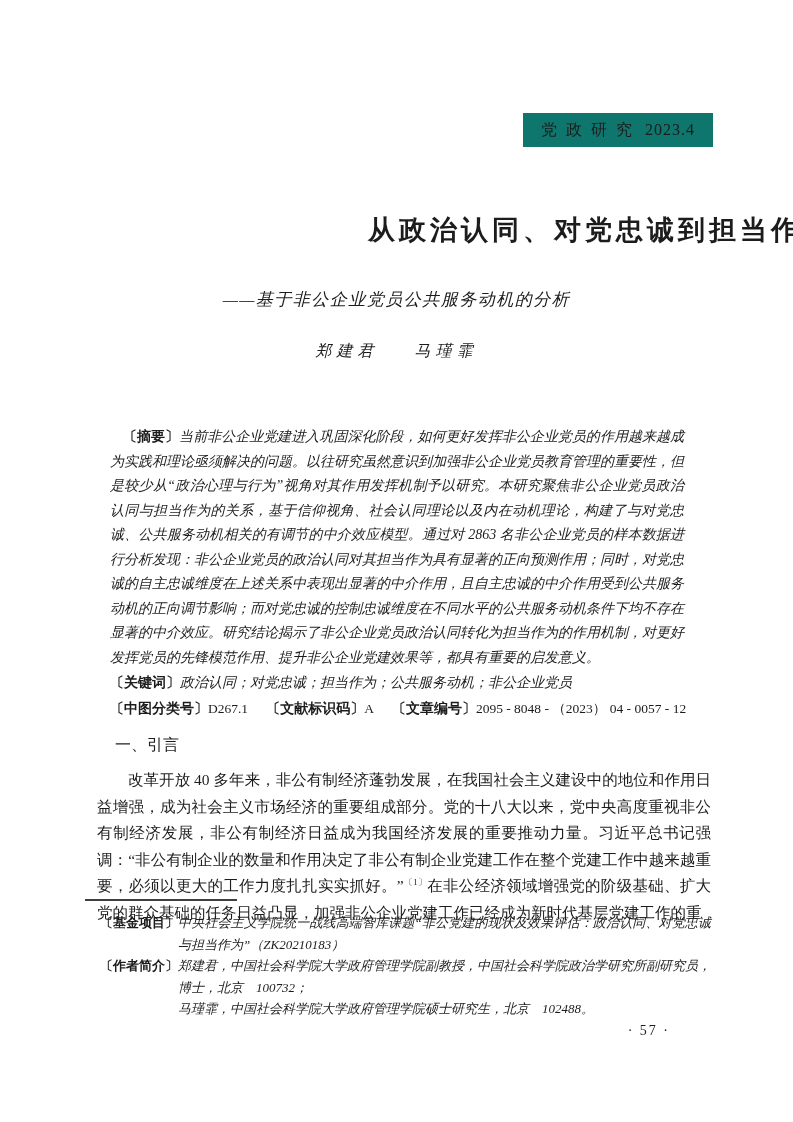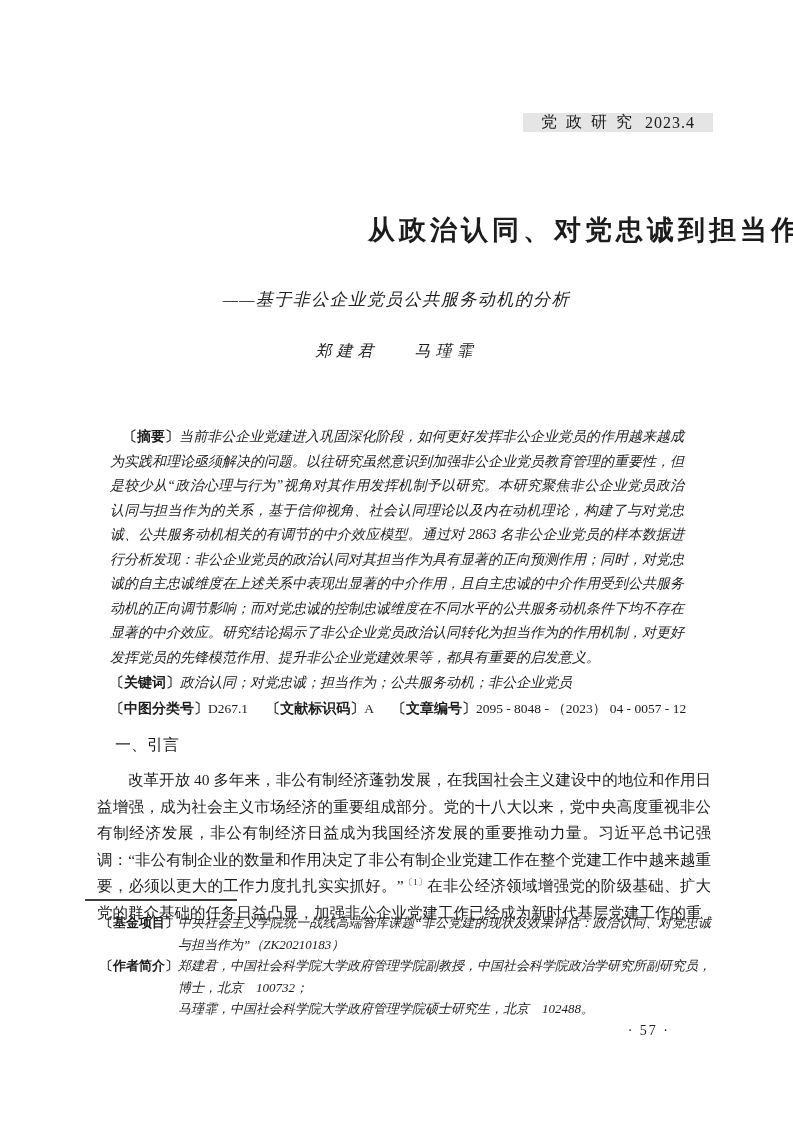--- a/index.html
+++ b/index.html
@@ -8,22 +8,22 @@
     width:793px;height:1122px;
     margin:0 auto;
     background:#ffffff;
     color:#1c1c1c;
     font-family:"Liberation Serif","DejaVu Serif",serif;
     overflow:hidden;
   }
   
   .journal-badge{
     position:absolute;top:113px;left:523px;
-    width:190px;height:19px;
-    background:#e5e5e5;
+    width:190px;height:34px;
+    background:#0f766e;
     display:flex;align-items:center;justify-content:center;
     font-size:16px;
   }
   .journal-badge .jname{letter-spacing:9px;margin-right:4px;}
   .journal-badge .jissue{letter-spacing:1px;}
   
   .title{
     position:absolute;top:212px;left:0;width:100%;
     text-align:right;
     font-size:27px;font-weight:bold;

